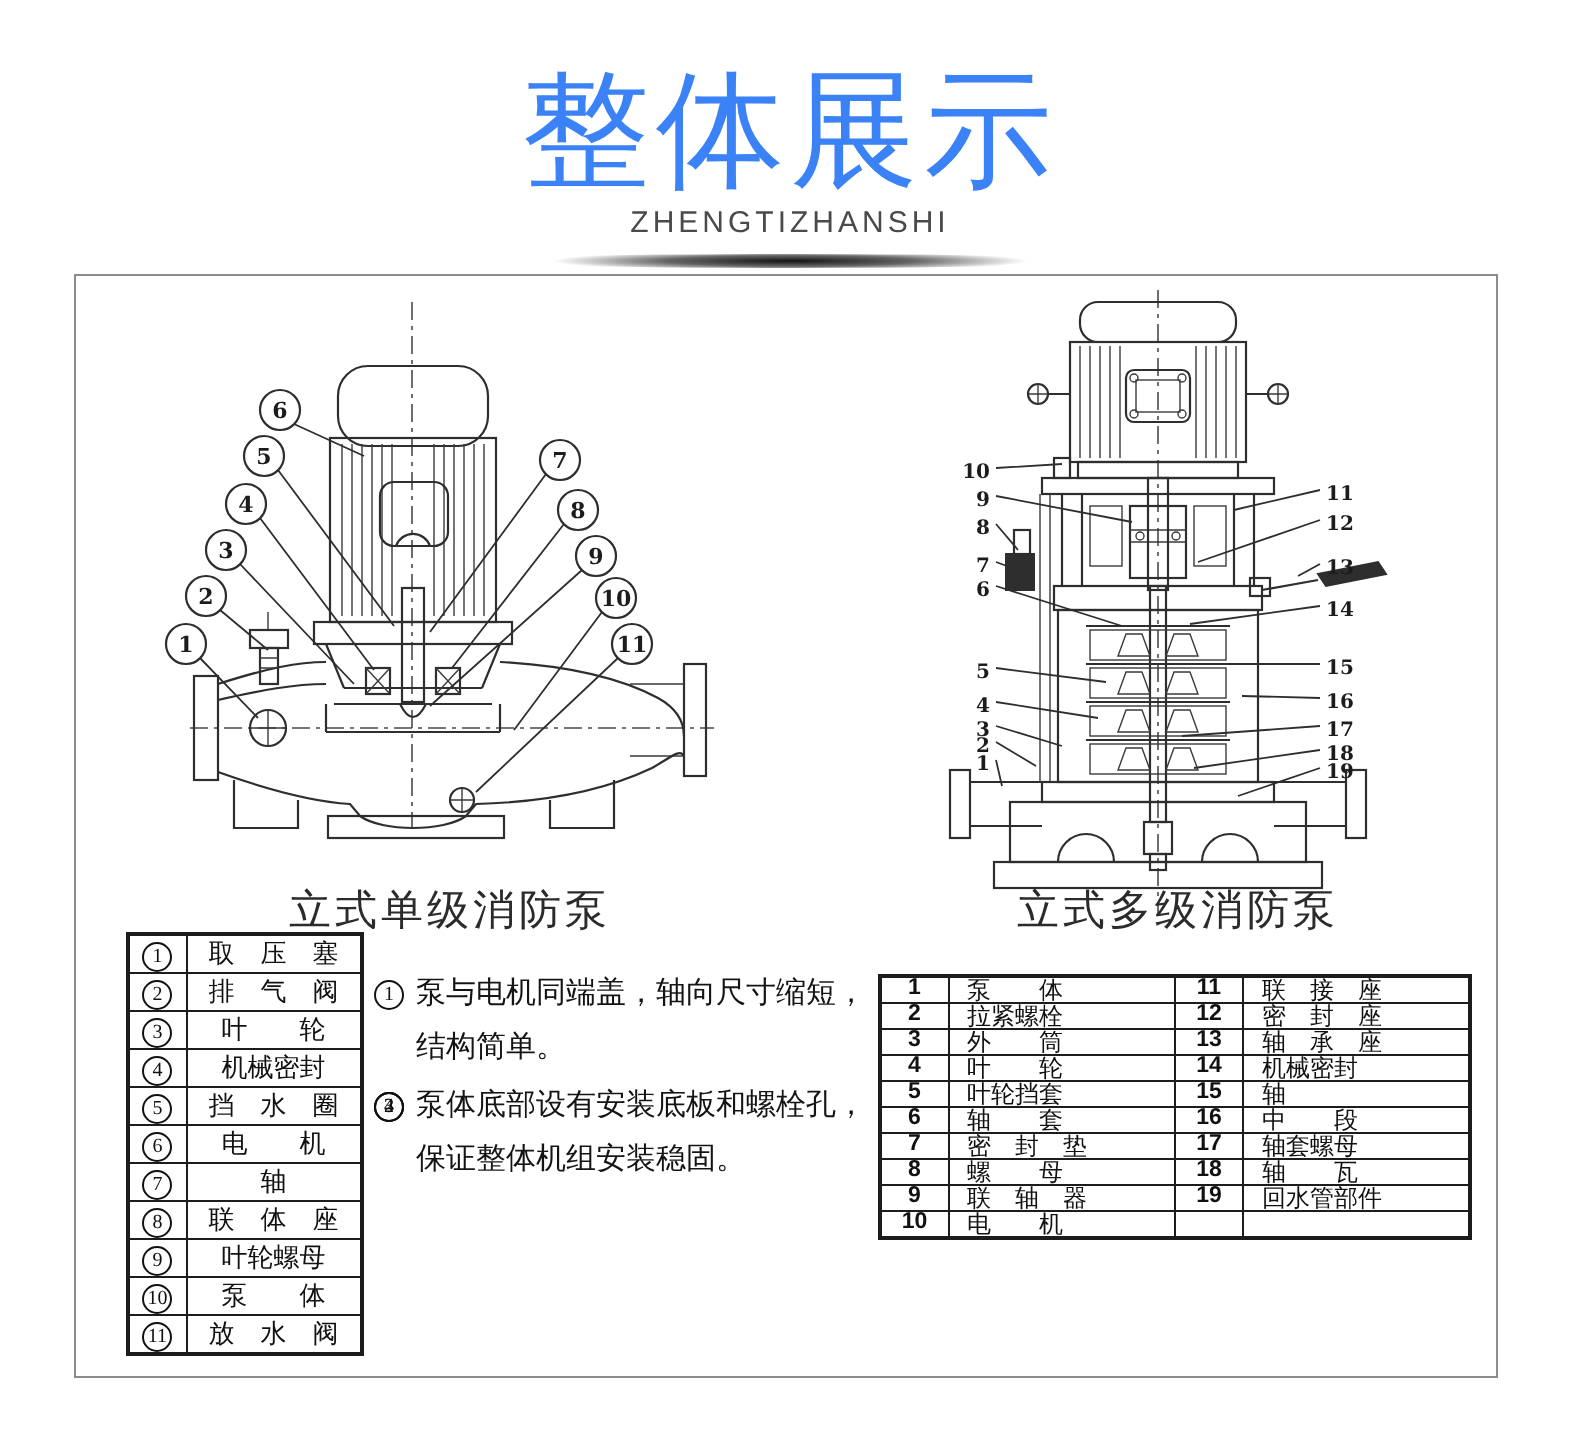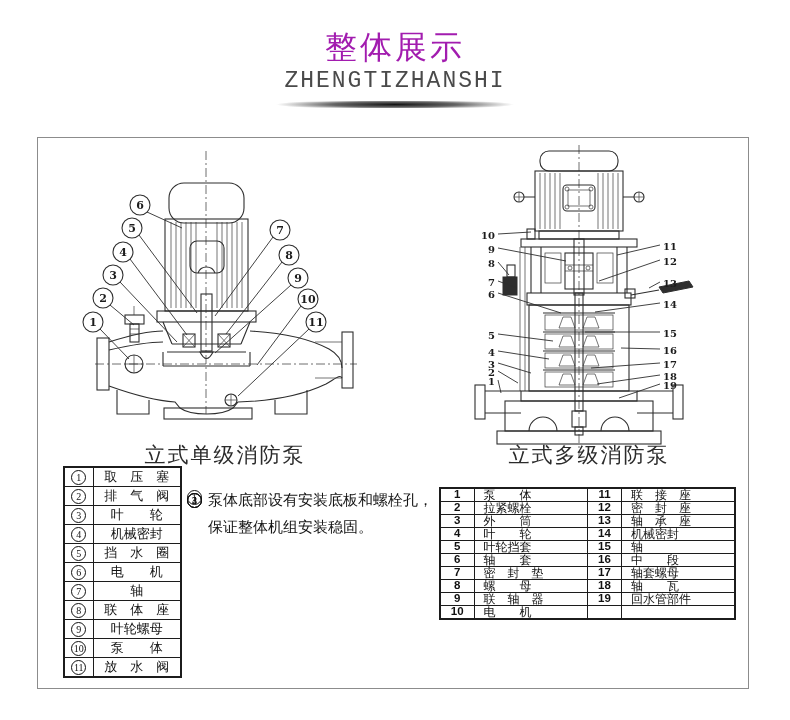--- a/index.html
+++ b/index.html
@@ -4,25 +4,25 @@
 <style>
   * { margin:0; padding:0; box-sizing:border-box; }
   html,body { background:#fff; }
   .page {
     position:relative; width:790px; height:720px; background:#ffffff;
     font-family:"Liberation Sans", sans-serif; overflow:hidden;
   }
   
   .hero { position:absolute; top:0; left:0; width:790px; text-align:center; }
   .hero h1 {
-    margin-top:30px; font-size:32px; font-weight:500; letter-spacing:3px;
-    color:#a21caf; line-height:1.1;
+    margin-top:30px; font-size:64px; font-weight:500; letter-spacing:3px;
+    color:#3b82f6; line-height:1.1;
   }
   .hero .sub {
-    margin-top:3px; font-size:23px; letter-spacing:2px; color:#4a4a4a;font-family:Liberation Mono, monospace;
+    margin-top:3px; font-size:15px; letter-spacing:2px; color:#4a4a4a;
   }
   .title-shadow {
     width:330px; height:7px; margin:7px auto 0; border-radius:50%;
     background:radial-gradient(ellipse 50% 100% at center, #141414 0%, rgba(20,20,20,0.65) 38%, rgba(255,255,255,0) 72%);
   }
   
   .panel {
     position:absolute; left:37px; top:137px; width:712px; height:552px;
     border:1px solid #8c8c8c; background:#fff;
   }
@@ -301,21 +301,21 @@
             <td>泵　　体</td>
           </tr>
         <tr>
             <td class="num"><span class="circ">11</span></td>
             <td>放　水　阀</td>
           </tr>
       </tbody>
     </table>
 
     <div class="notes">
-      <p><span class="circ">1</span></p>
+      <p><span class="circ">1</span><span>泵与电机同端盖，轴向尺寸缩短，结构简单。</span></p>
       <p><span class="circ">2</span></p>
       <p><span class="circ">3</span></p>
       <p><span class="circ">4</span><span>泵体底部设有安装底板和螺栓孔，保证整体机组安装稳固。</span></p>
     </div>
 
     <table class="parts-right">
       <tbody>
         <tr>
             <td class="num">1</td>
             <td class="name">泵　　体</td>

